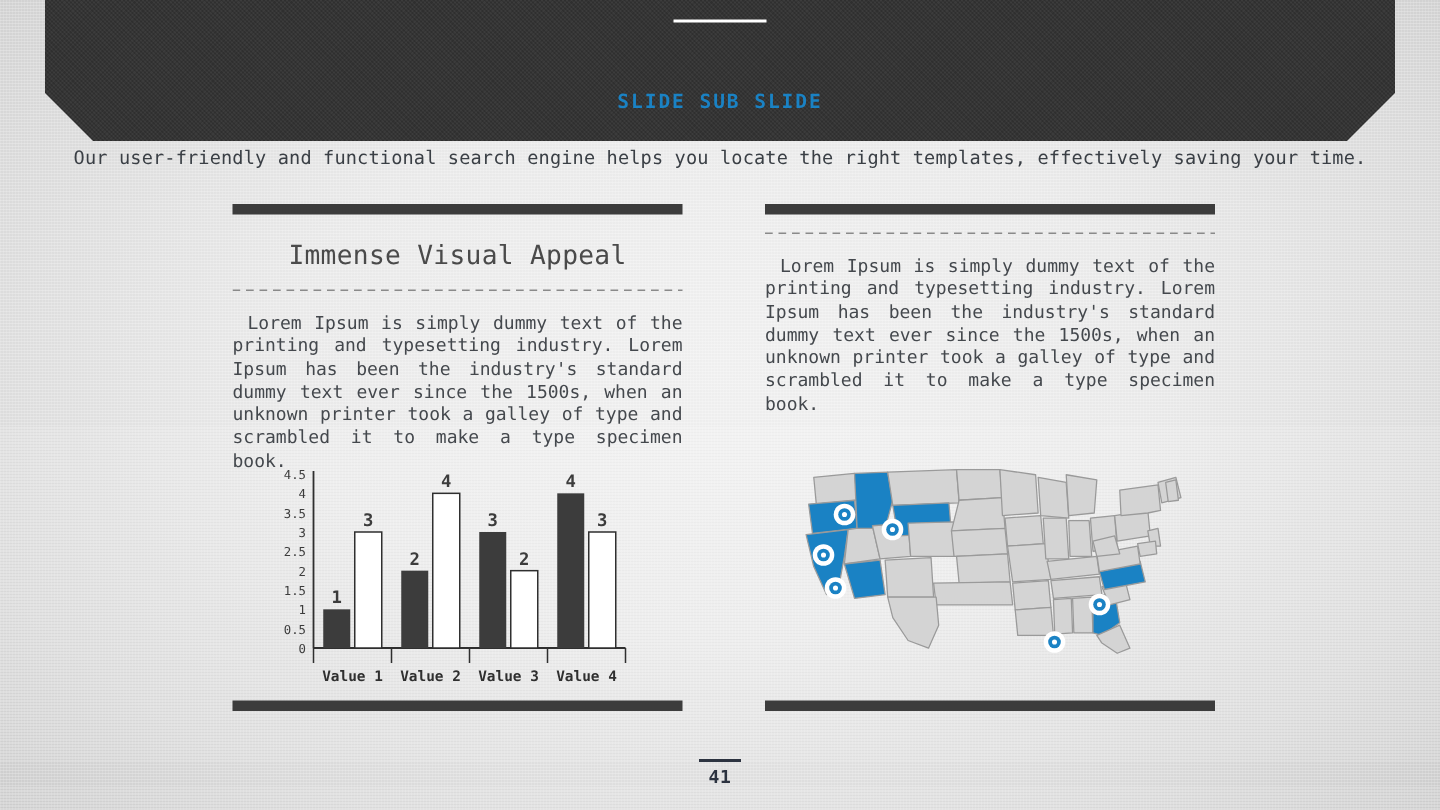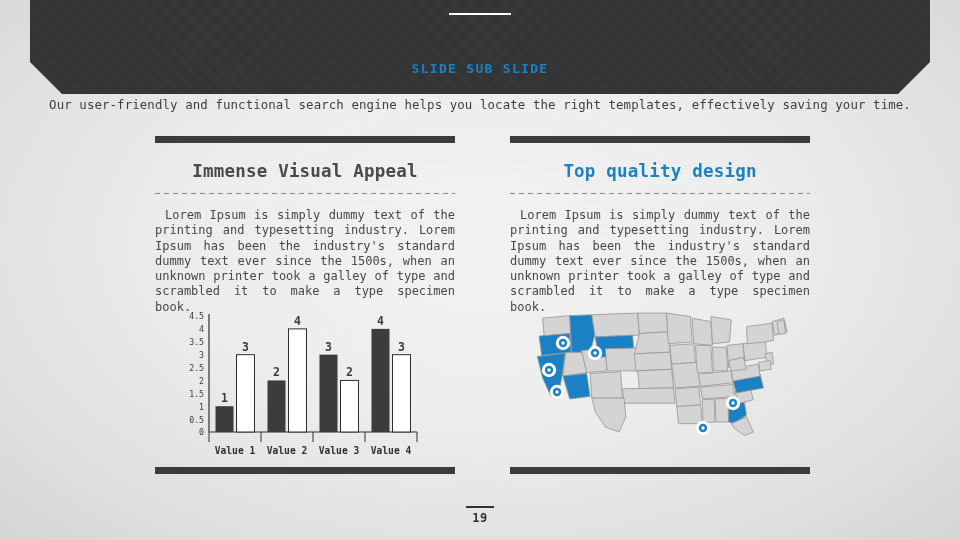--- a/index.html
+++ b/index.html
@@ -52,21 +52,21 @@
     color:#3a3f45;font-size:12.4px;letter-spacing:.1px;
   }
 
   
   .col{position:absolute;top:136px;}
   .col-left{left:155px;width:300px;}
   .col-right{left:510px;width:300px;}
 
   .topbar{height:7px;background:#3c3c3c;width:100%;}
   .col-title{
-    text-align:center;font-size:17.5px;font-weight:bold;
+    text-align:center;font-size:17.5px;font-weight:normal;
     margin-top:18px;color:#4a4a4a;letter-spacing:.2px;
   }
   .col-right .col-title{color:#1a82c4;}
   .dashes{
     margin-top:12px;height:1px;width:100%;
     background-image:linear-gradient(90deg,#8a8a8a 0 5px, transparent 5px 9px);
     background-size:9px 1px;background-repeat:repeat-x;
   }
   .body-text{
     margin-top:14px;font-size:12px;line-height:15.3px;color:#44484d;
@@ -155,21 +155,20 @@
         <text x="216" y="146" text-anchor="middle" font-size="9.6" font-weight="bold" font-family="&quot;DejaVu Sans Mono&quot;, monospace" fill="#2f2f2f">Value 4</text>
         <line x1="34" y1="124" x2="34" y2="134" stroke="#2f2f2f" stroke-width="1"></line>
         <line x1="242" y1="124" x2="242" y2="134" stroke="#2f2f2f" stroke-width="1"></line>
       </svg>
   </div>
 
   <div class="botbar left"></div>
 
   <div class="col col-right">
     <div class="topbar"></div>
-    <div class="col-title">Top quality design</div>
     <div class="dashes"></div>
     <div class="body-text">Lorem Ipsum is simply dummy text of the printing and typesetting industry. Lorem Ipsum has been the industry's standard dummy text ever since the 1500s, when an unknown printer took a galley of type and scrambled it to make a type specimen book.</div>
   </div>
 
   <div class="map">
     <svg id="map-svg" width="270" height="155" viewBox="0 0 270 155">
         <g transform="translate(-8,0) scale(0.85,0.85)">
           <path d="M30,12 L62,9 L64,30 L32,33 Z" fill="#d4d4d4" stroke="#9a9a9a" stroke-width="1" stroke-linejoin="round"></path>
           <path d="M26,33 L62,30 L64,52 L29,56 Z" fill="#1a82c4" stroke="#9a9a9a" stroke-width="1" stroke-linejoin="round"></path>
           <path d="M24,57 L57,53 L54,74 L50,96 L40,104 L30,82 Z" fill="#1a82c4" stroke="#9a9a9a" stroke-width="1" stroke-linejoin="round"></path>
@@ -243,14 +242,14 @@
           <circle cx="208" cy="95" r="7.2" fill="#ffffff"></circle>
           <circle cx="208" cy="95" r="4.2" fill="#1a82c4"></circle>
           <circle cx="208" cy="95" r="1.7" fill="#ffffff"></circle>
         </g>
       </svg>
   </div>
 
   <div class="botbar right"></div>
 
   <div class="pagenum-rule"></div>
-  <div class="pagenum">19</div>
+  <div class="pagenum">41</div>
 </div>
 
 </body></html>

